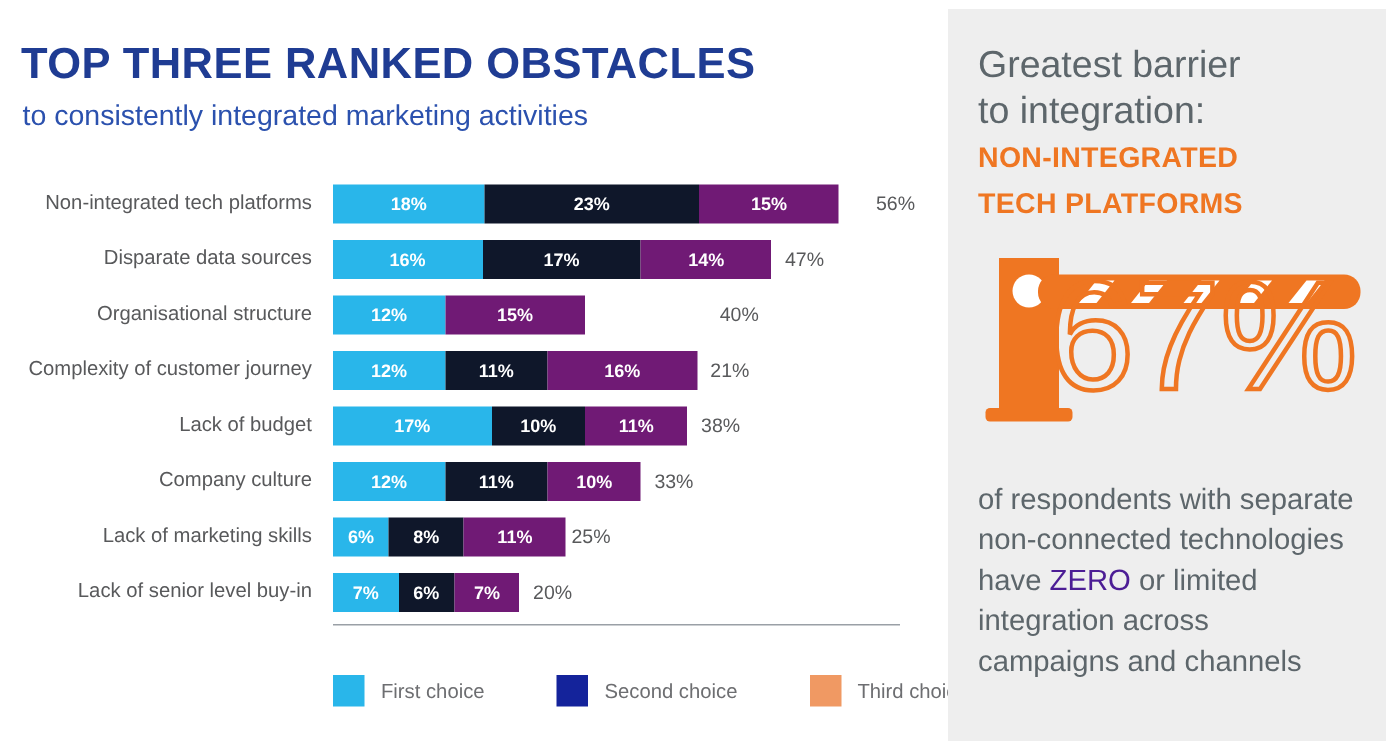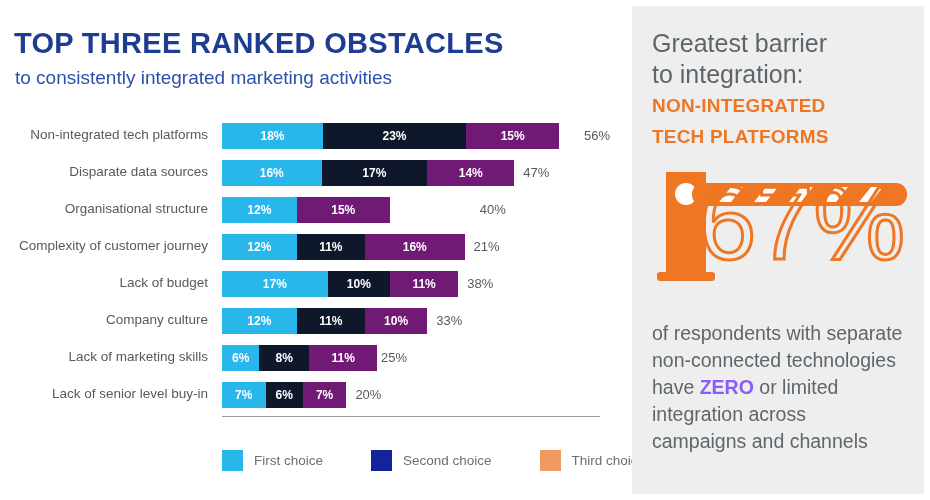--- a/index.html
+++ b/index.html
@@ -87,21 +87,21 @@
     font-size: 103px; line-height: 103px; font-weight: normal;
     color: #ef7622;
     -webkit-text-stroke: 3px #ef7622;
     color: transparent;
   }
 
   #rp-body {
     margin-top: 6px;
     font-size: 19.5px; line-height: 27px; color: #5d666b;
   }
-  #rp-body b { font-weight: bold; color: #8b5cf6; }
+  #rp-body b { font-weight: normal; color: #4c1d95; }
 </style>
 </head>
 <body>
 
 <div id="root">
 
   <div id="left-panel">
 
     <div id="chart-title">TOP THREE RANKED OBSTACLES</div>
     <div id="chart-subtitle">to consistently integrated marketing activities</div>

